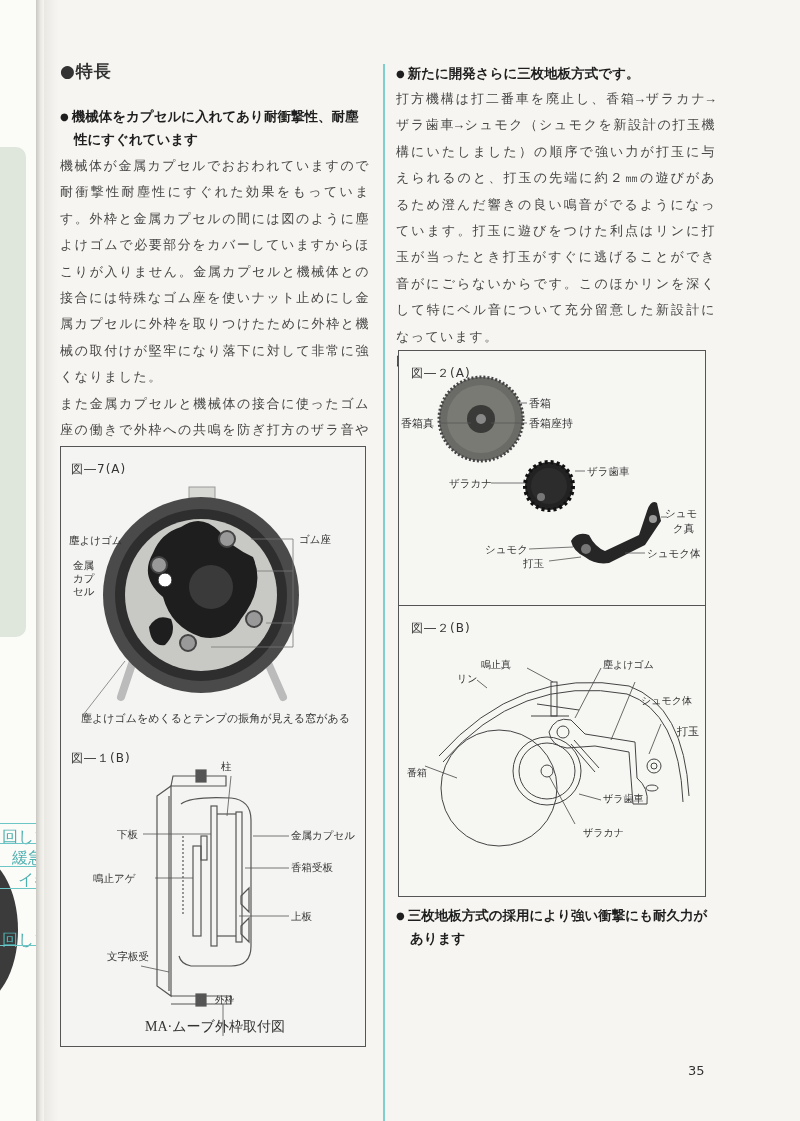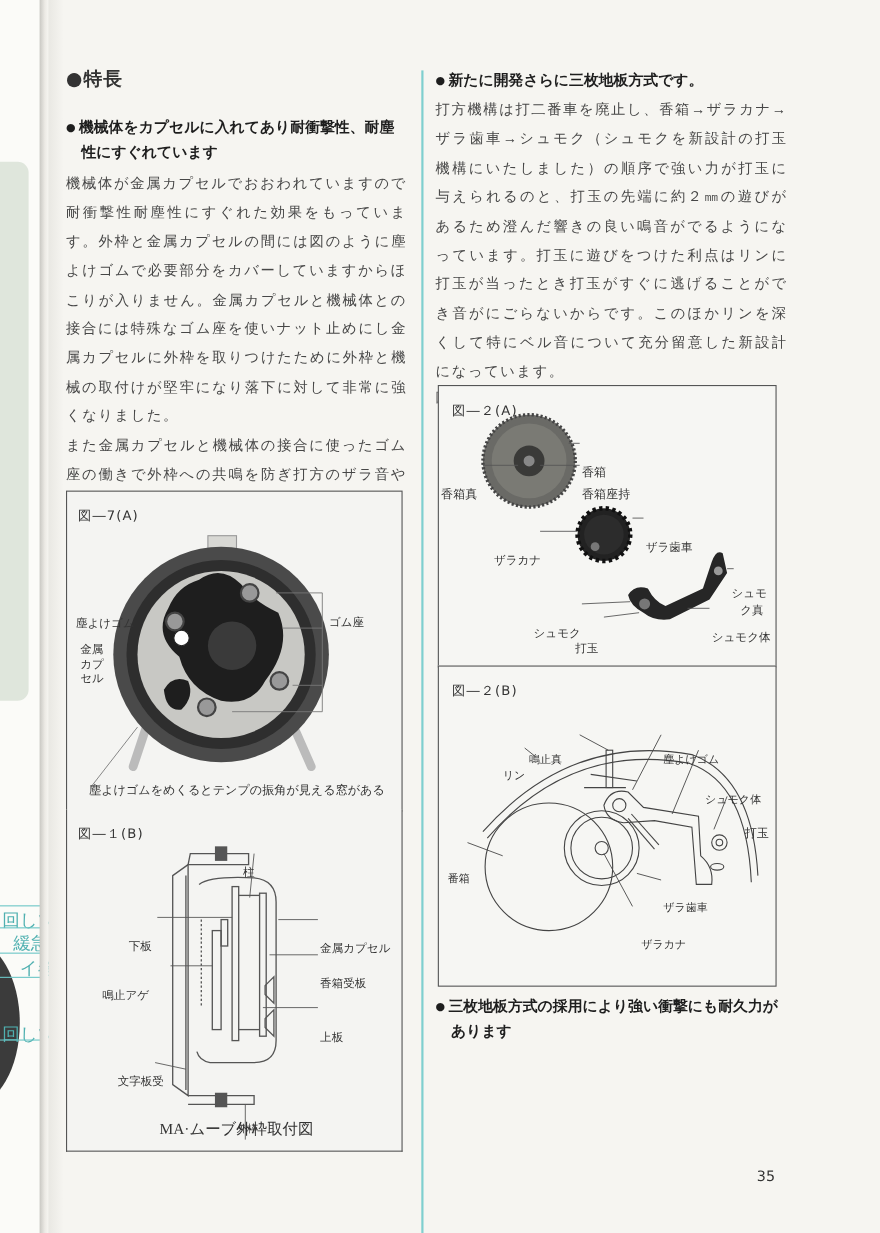--- a/index.html
+++ b/index.html
@@ -46,35 +46,35 @@
     }
     .section-title {
       font-size: 17px; font-weight: bold; color: #333; margin: 0 0 22px 0; letter-spacing: 1px;
     }
     .bullet-heading {
       font-size: 13.5px; font-weight: bold; color: #1e1e1e; line-height: 22px;
       padding-left: 14px; text-indent: -14px; margin: 0 0 4px 0;
     }
     .bullet-heading .dot { font-size: 10px; vertical-align: 1px; margin-right: 3px; }
     .body-text {
-      font-family: Liberation Sans, sans-serif;
+      font-family: Liberation Mono, monospace;
       font-size: 13px; line-height: 26.4px; color: #474747; letter-spacing: 1.4px;
       margin: 0; text-align: justify;
     }
     .body-text p { margin: 0; }
 
     
     .fig-box {
       position: absolute; border: 1.5px solid #555; background: #f4f4f2;
     }
     .fig-label {
       position: absolute; font-size: 12px; color: #333; letter-spacing: 1px;
     }
     .callout {
-      position: absolute; font-size: 10.5px; color: #333; white-space: nowrap; margin-top: 26px;
+      position: absolute; font-size: 10.5px; color: #333; white-space: nowrap;
     }
     .fig-caption {
       position: absolute; font-size: 11px; color: #333; white-space: nowrap;
     }
     svg { position: absolute; overflow: visible; }
 
     .page-number {
       position: absolute; left: 688px; top: 1063px; font-size: 13px; color: #333;
     }
   </style>

